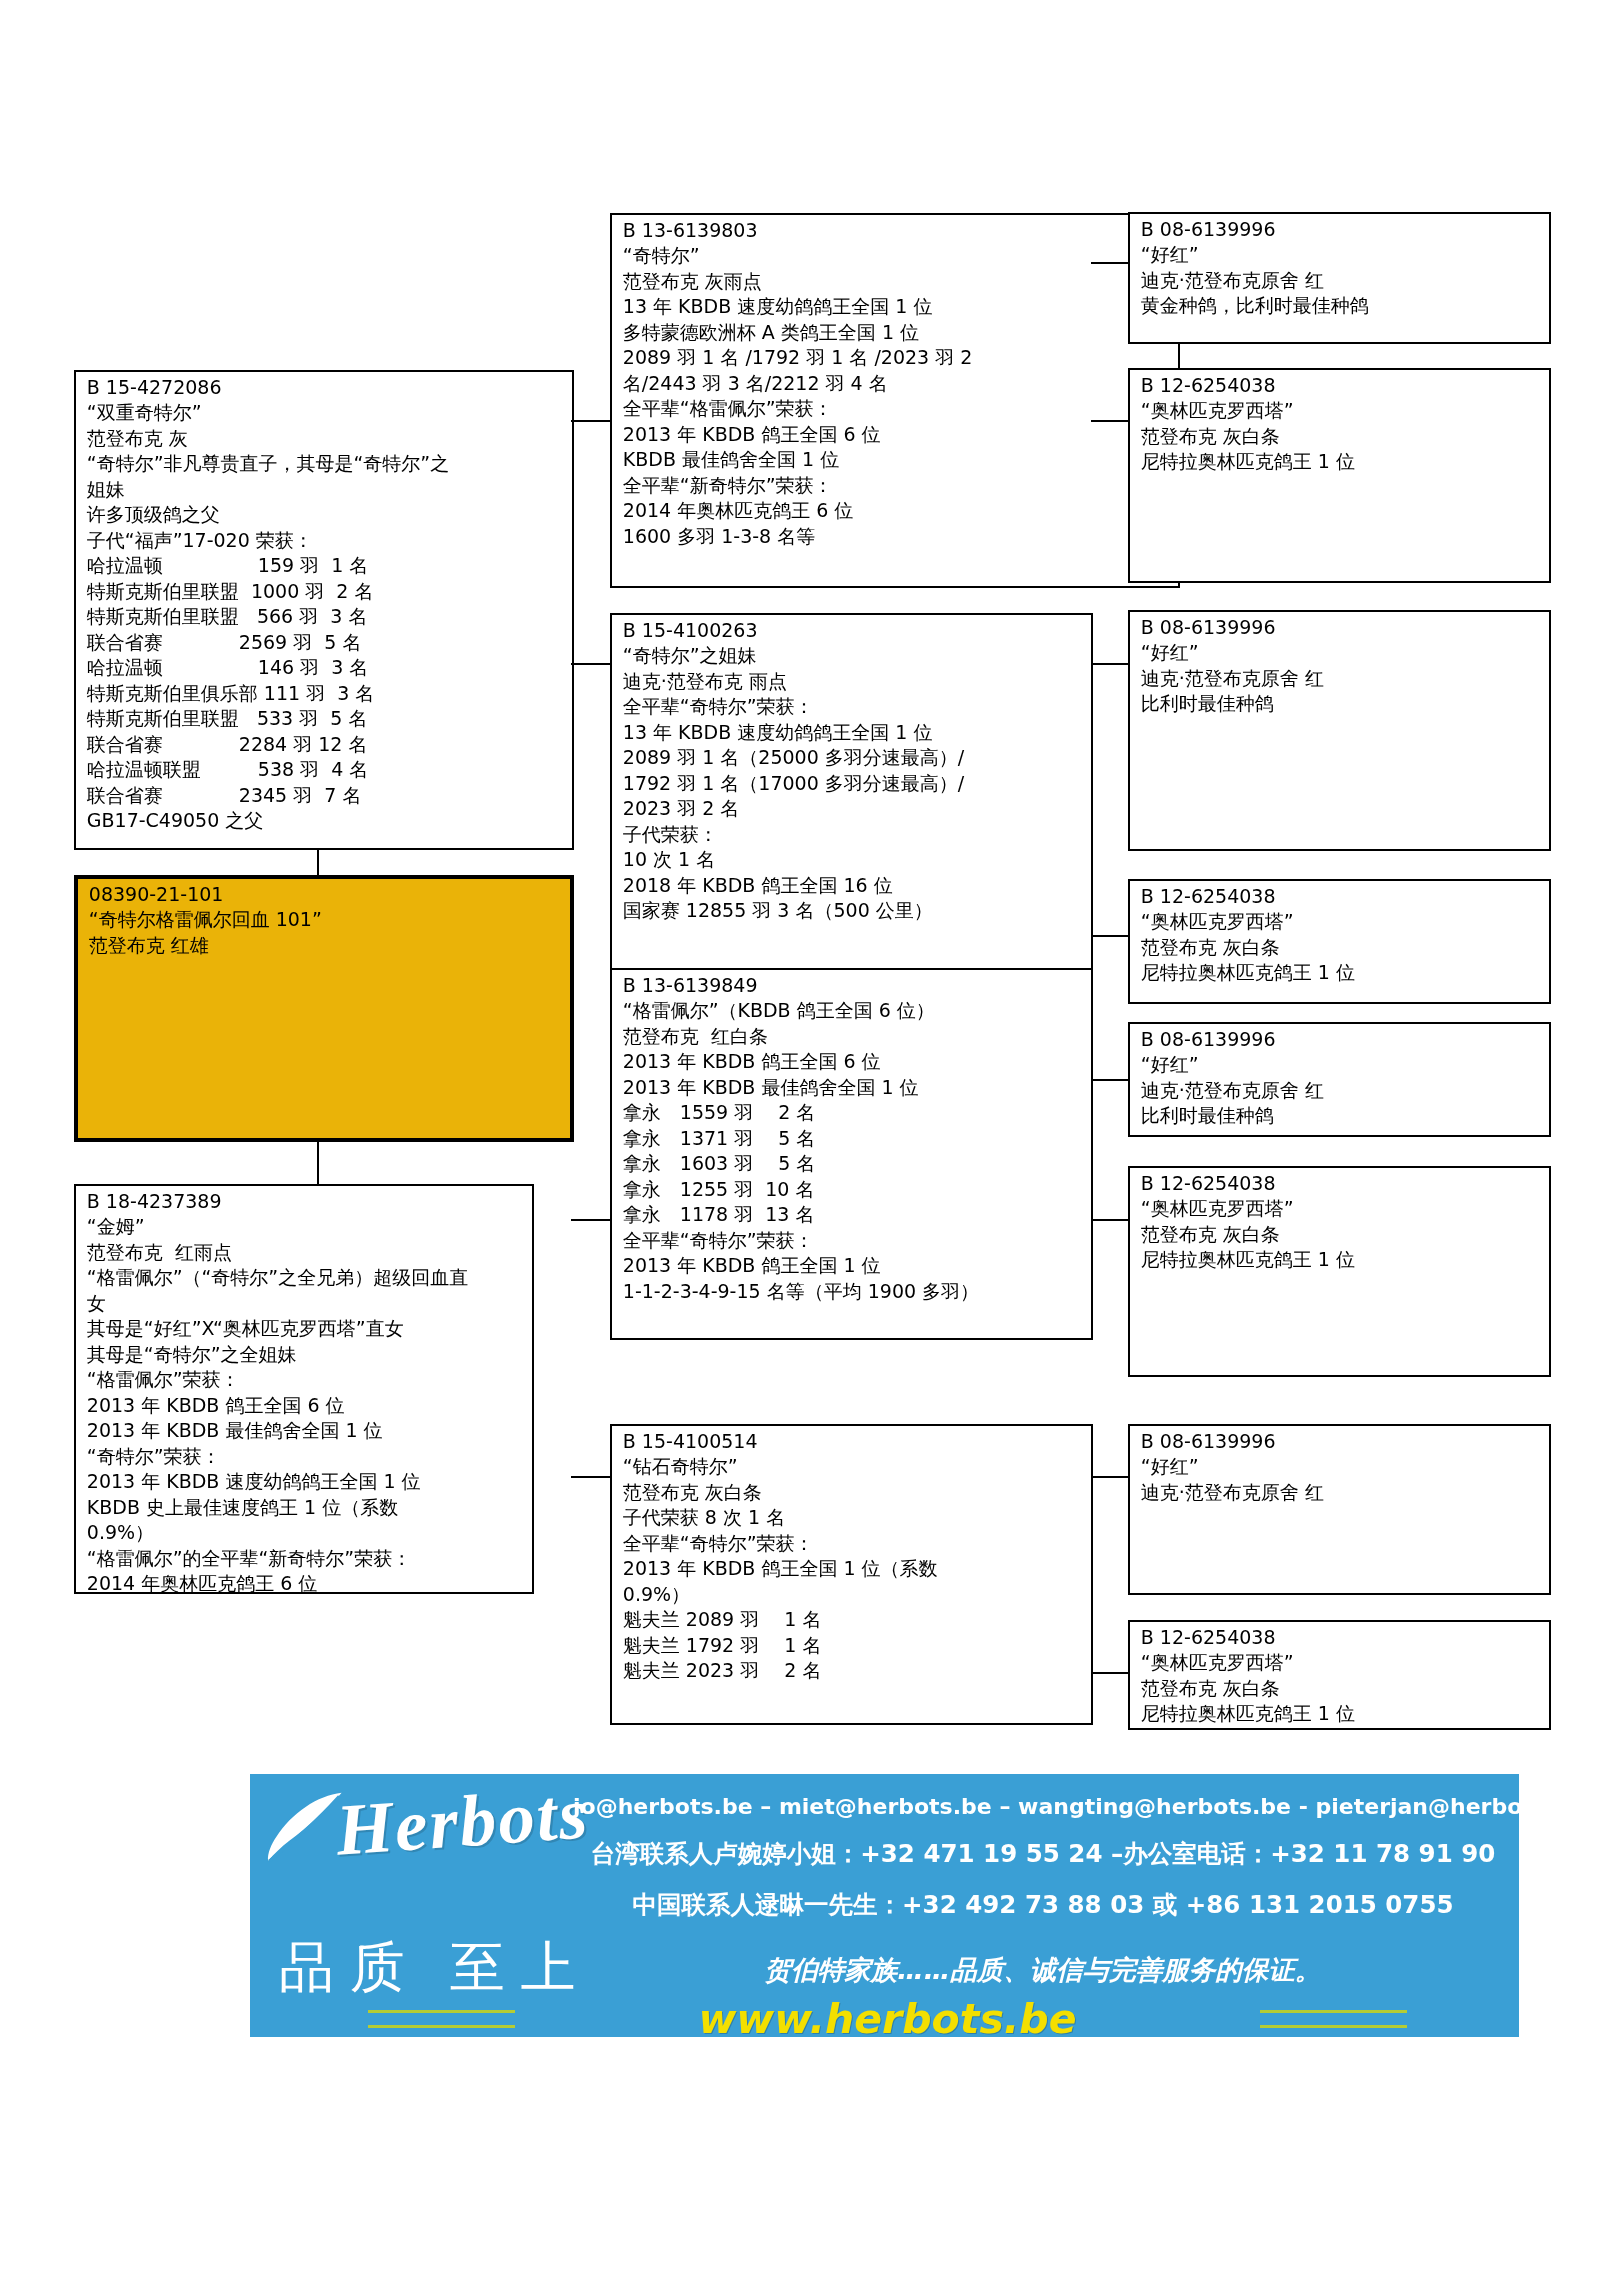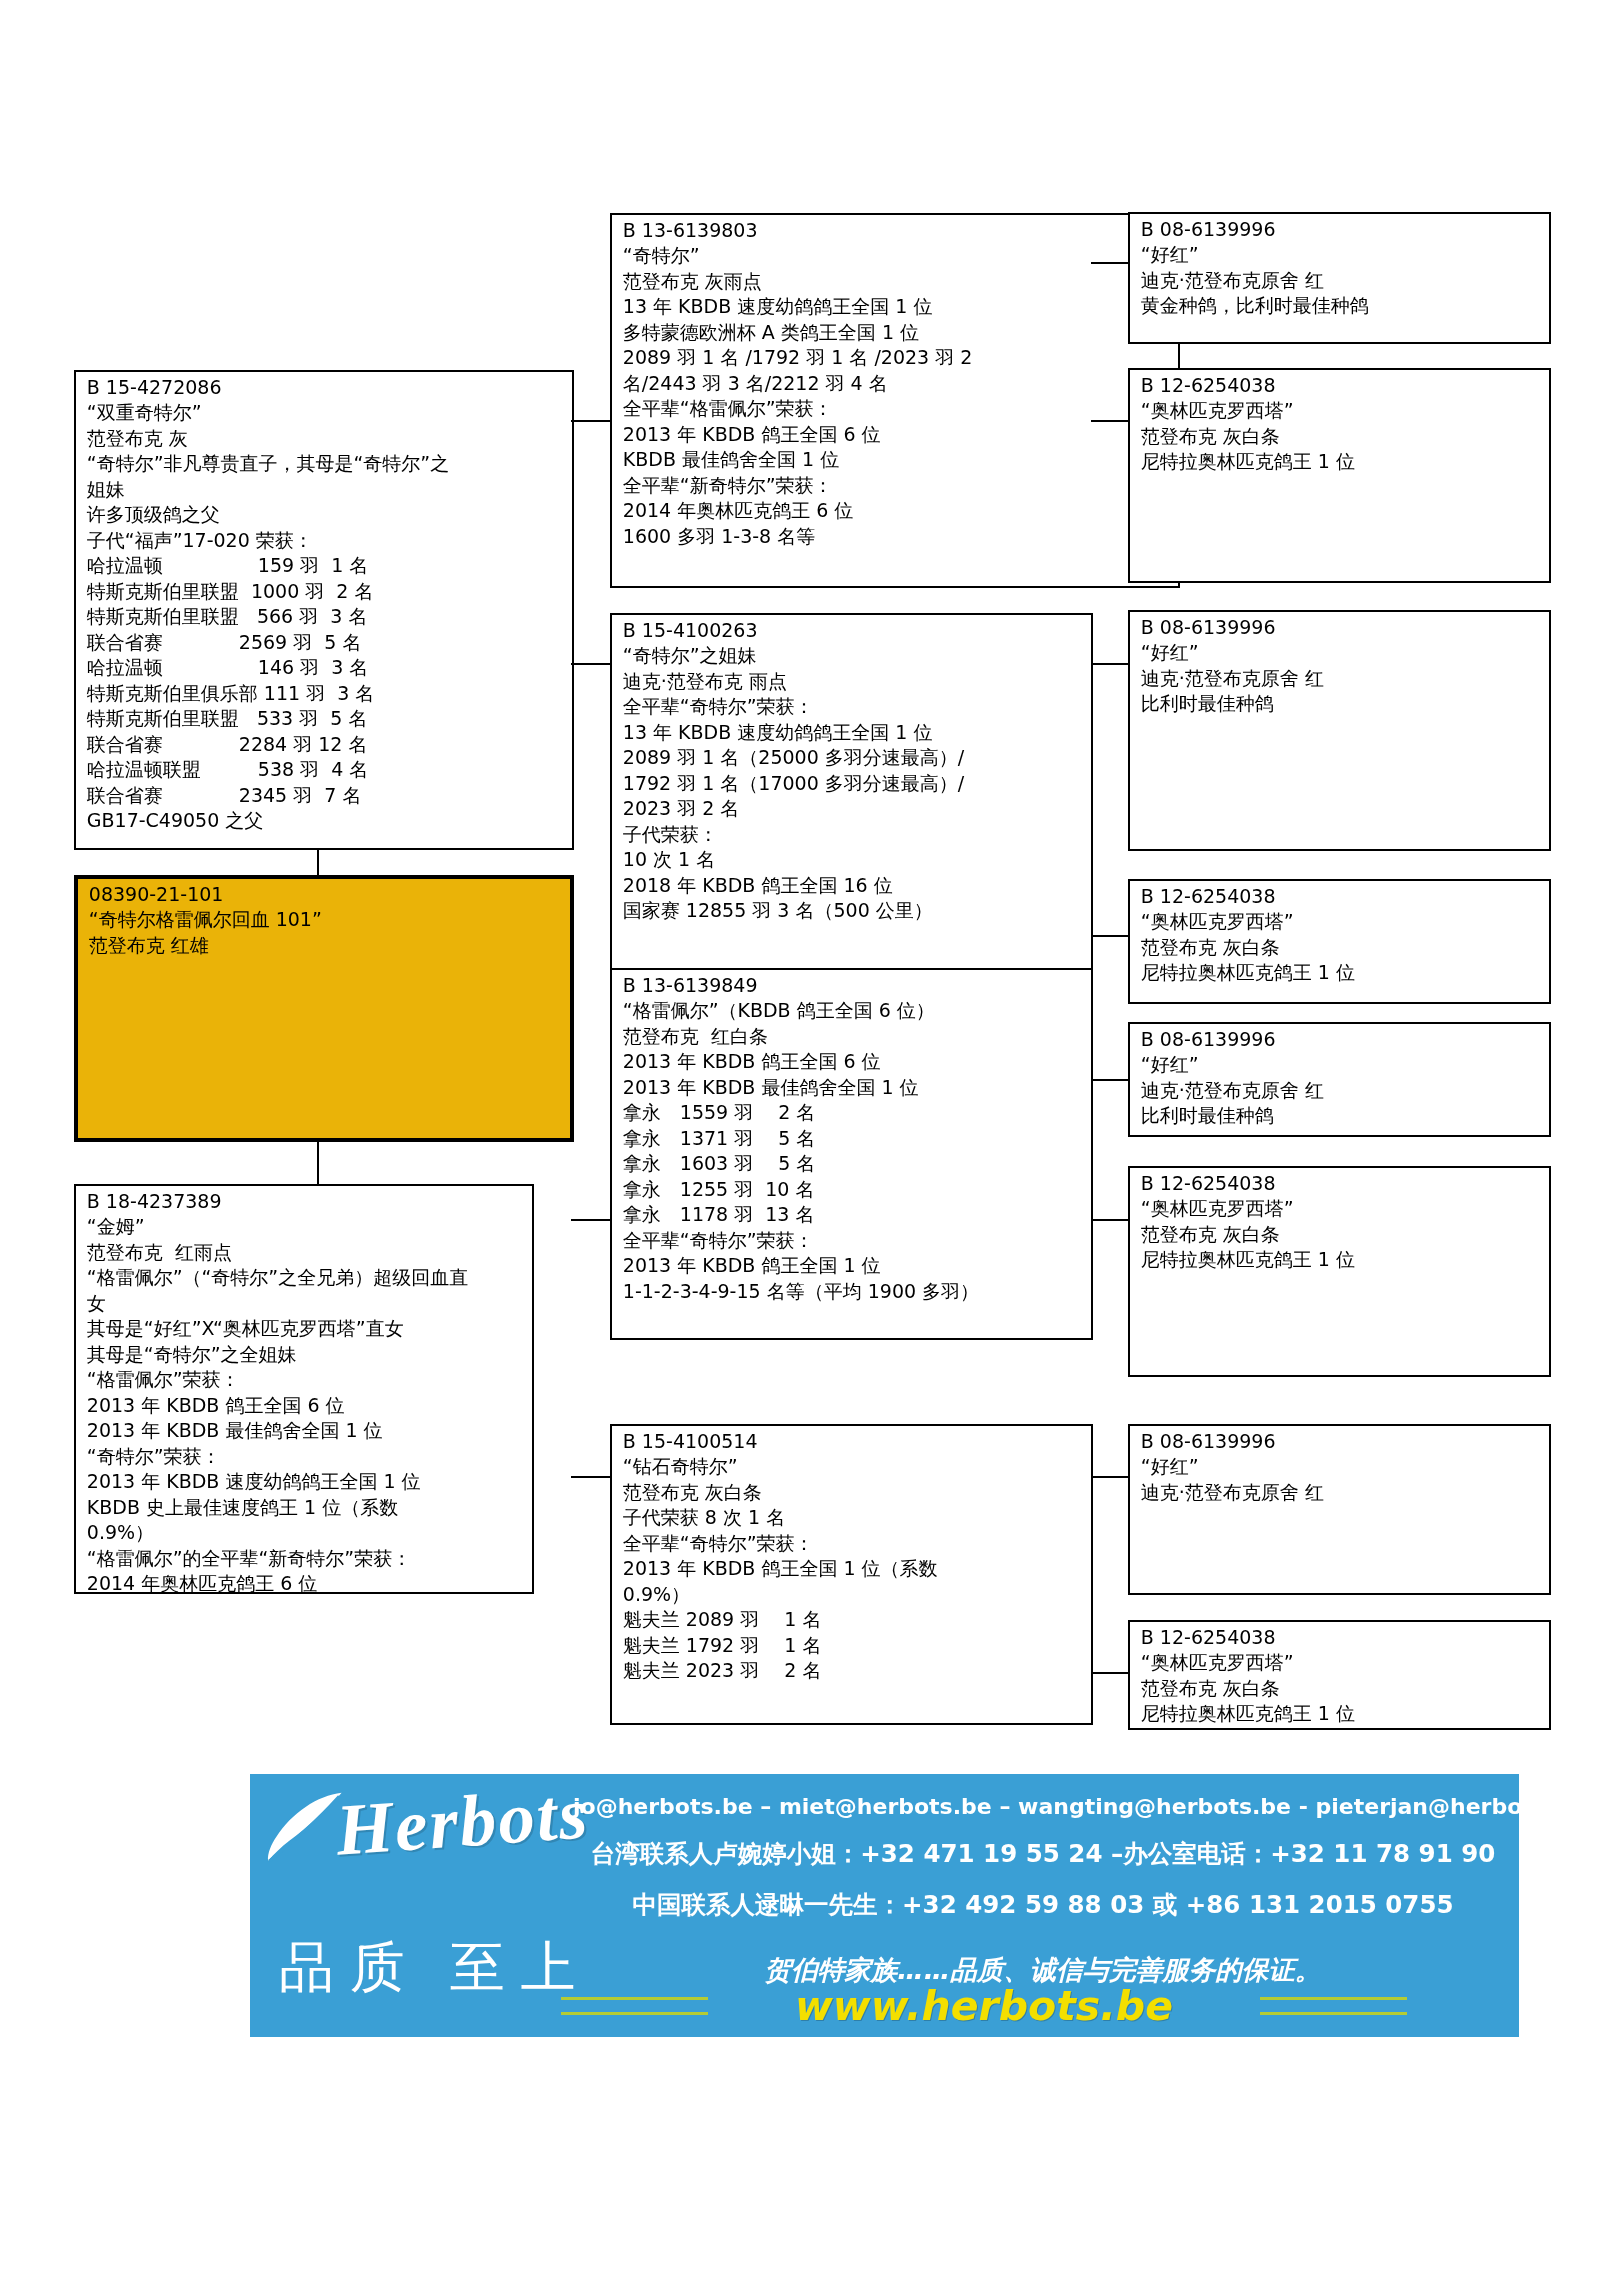--- a/index.html
+++ b/index.html
@@ -19,22 +19,22 @@
   .logo-sub{position:absolute;left:29px;top:157px;color:#ffffff;font-size:55px;letter-spacing:15.7px;
         font-family:"Liberation Serif","DejaVu Serif",serif;}
   .b-emails{position:absolute;left:323px;right:5.9px;top:19.6px;color:#fff;font-weight:bold;
         font-size:22px;text-align:center;white-space:nowrap;}
   .b-phone1{position:absolute;left:323px;right:5.9px;top:63px;color:#fff;font-weight:bold;
         font-size:24.5px;text-align:center;white-space:nowrap;}
   .b-phone2{position:absolute;left:323px;right:5.9px;top:114px;color:#fff;font-weight:bold;
         font-size:24.5px;text-align:center;white-space:nowrap;}
   .b-slogan{position:absolute;left:323px;right:5.9px;top:178px;color:#fff;font-weight:bold;
         font-style:italic;font-size:26.5px;text-align:center;white-space:nowrap;}
-  .site-row{position:absolute;left:118px;top:208px;width:1039px;display:flex;
-        align-items:center;justify-content:flex-end;gap:87px;}
+  .site-row{position:absolute;left:118px;top:221px;width:1039px;display:flex;
+        align-items:center;justify-content:space-between;gap:87px;}
   .dbl{width:147px;height:12.7px;border-top:3.9px solid #B5CC34;border-bottom:3.9px solid #B5CC34;}
   .site{color:#F3DF00;font-size:41px;font-weight:bold;font-style:italic;
         font-family:"DejaVu Sans",sans-serif;text-shadow:1px 1px 0 rgba(0,0,0,0.2);}
 </style>
 </head>
 <body>
 
 <div class="page">
 
   <div class="pbox subject" style="left:74px;top:875px;width:500px;height:267px">08390-21-101
@@ -174,21 +174,21 @@
 
   <div class="banner">
     <svg class="feather" width="76" height="90" viewBox="0 0 78 92">
       <path d="M70 4 C46 10 22 32 10 58 C6 66 3 76 5 84 C10 76 16 68 24 60 C40 44 58 24 70 4 Z" fill="#ffffff"></path>
       <path d="M6 84 C26 62 48 38 68 8" stroke="#3A9FD5" stroke-width="3" fill="none"></path>
     </svg>
     <div class="logo-script">Herbots</div>
     <div class="logo-sub">品质 至上</div>
     <div class="b-emails">jo@herbots.be – miet@herbots.be – wangting@herbots.be - pieterjan@herbots.be</div>
     <div class="b-phone1">台湾联系人卢婉婷小姐：+32 471 19 55 24 –办公室电话：+32 11 78 91 90</div>
-    <div class="b-phone2">中国联系人逯晽一先生：+32 492 59 88 03 或 +86 131 2015 0755</div>
+    <div class="b-phone2">中国联系人逯晽一先生：+32 492 73 88 03 或 +86 131 2015 0755</div>
     <div class="b-slogan">贺伯特家族……品质、诚信与完善服务的保证。</div>
     <div class="site-row">
       <span class="dbl"></span>
       <span class="site">www.herbots.be</span>
       <span class="dbl"></span>
     </div>
   </div>
 
 </div>
 

